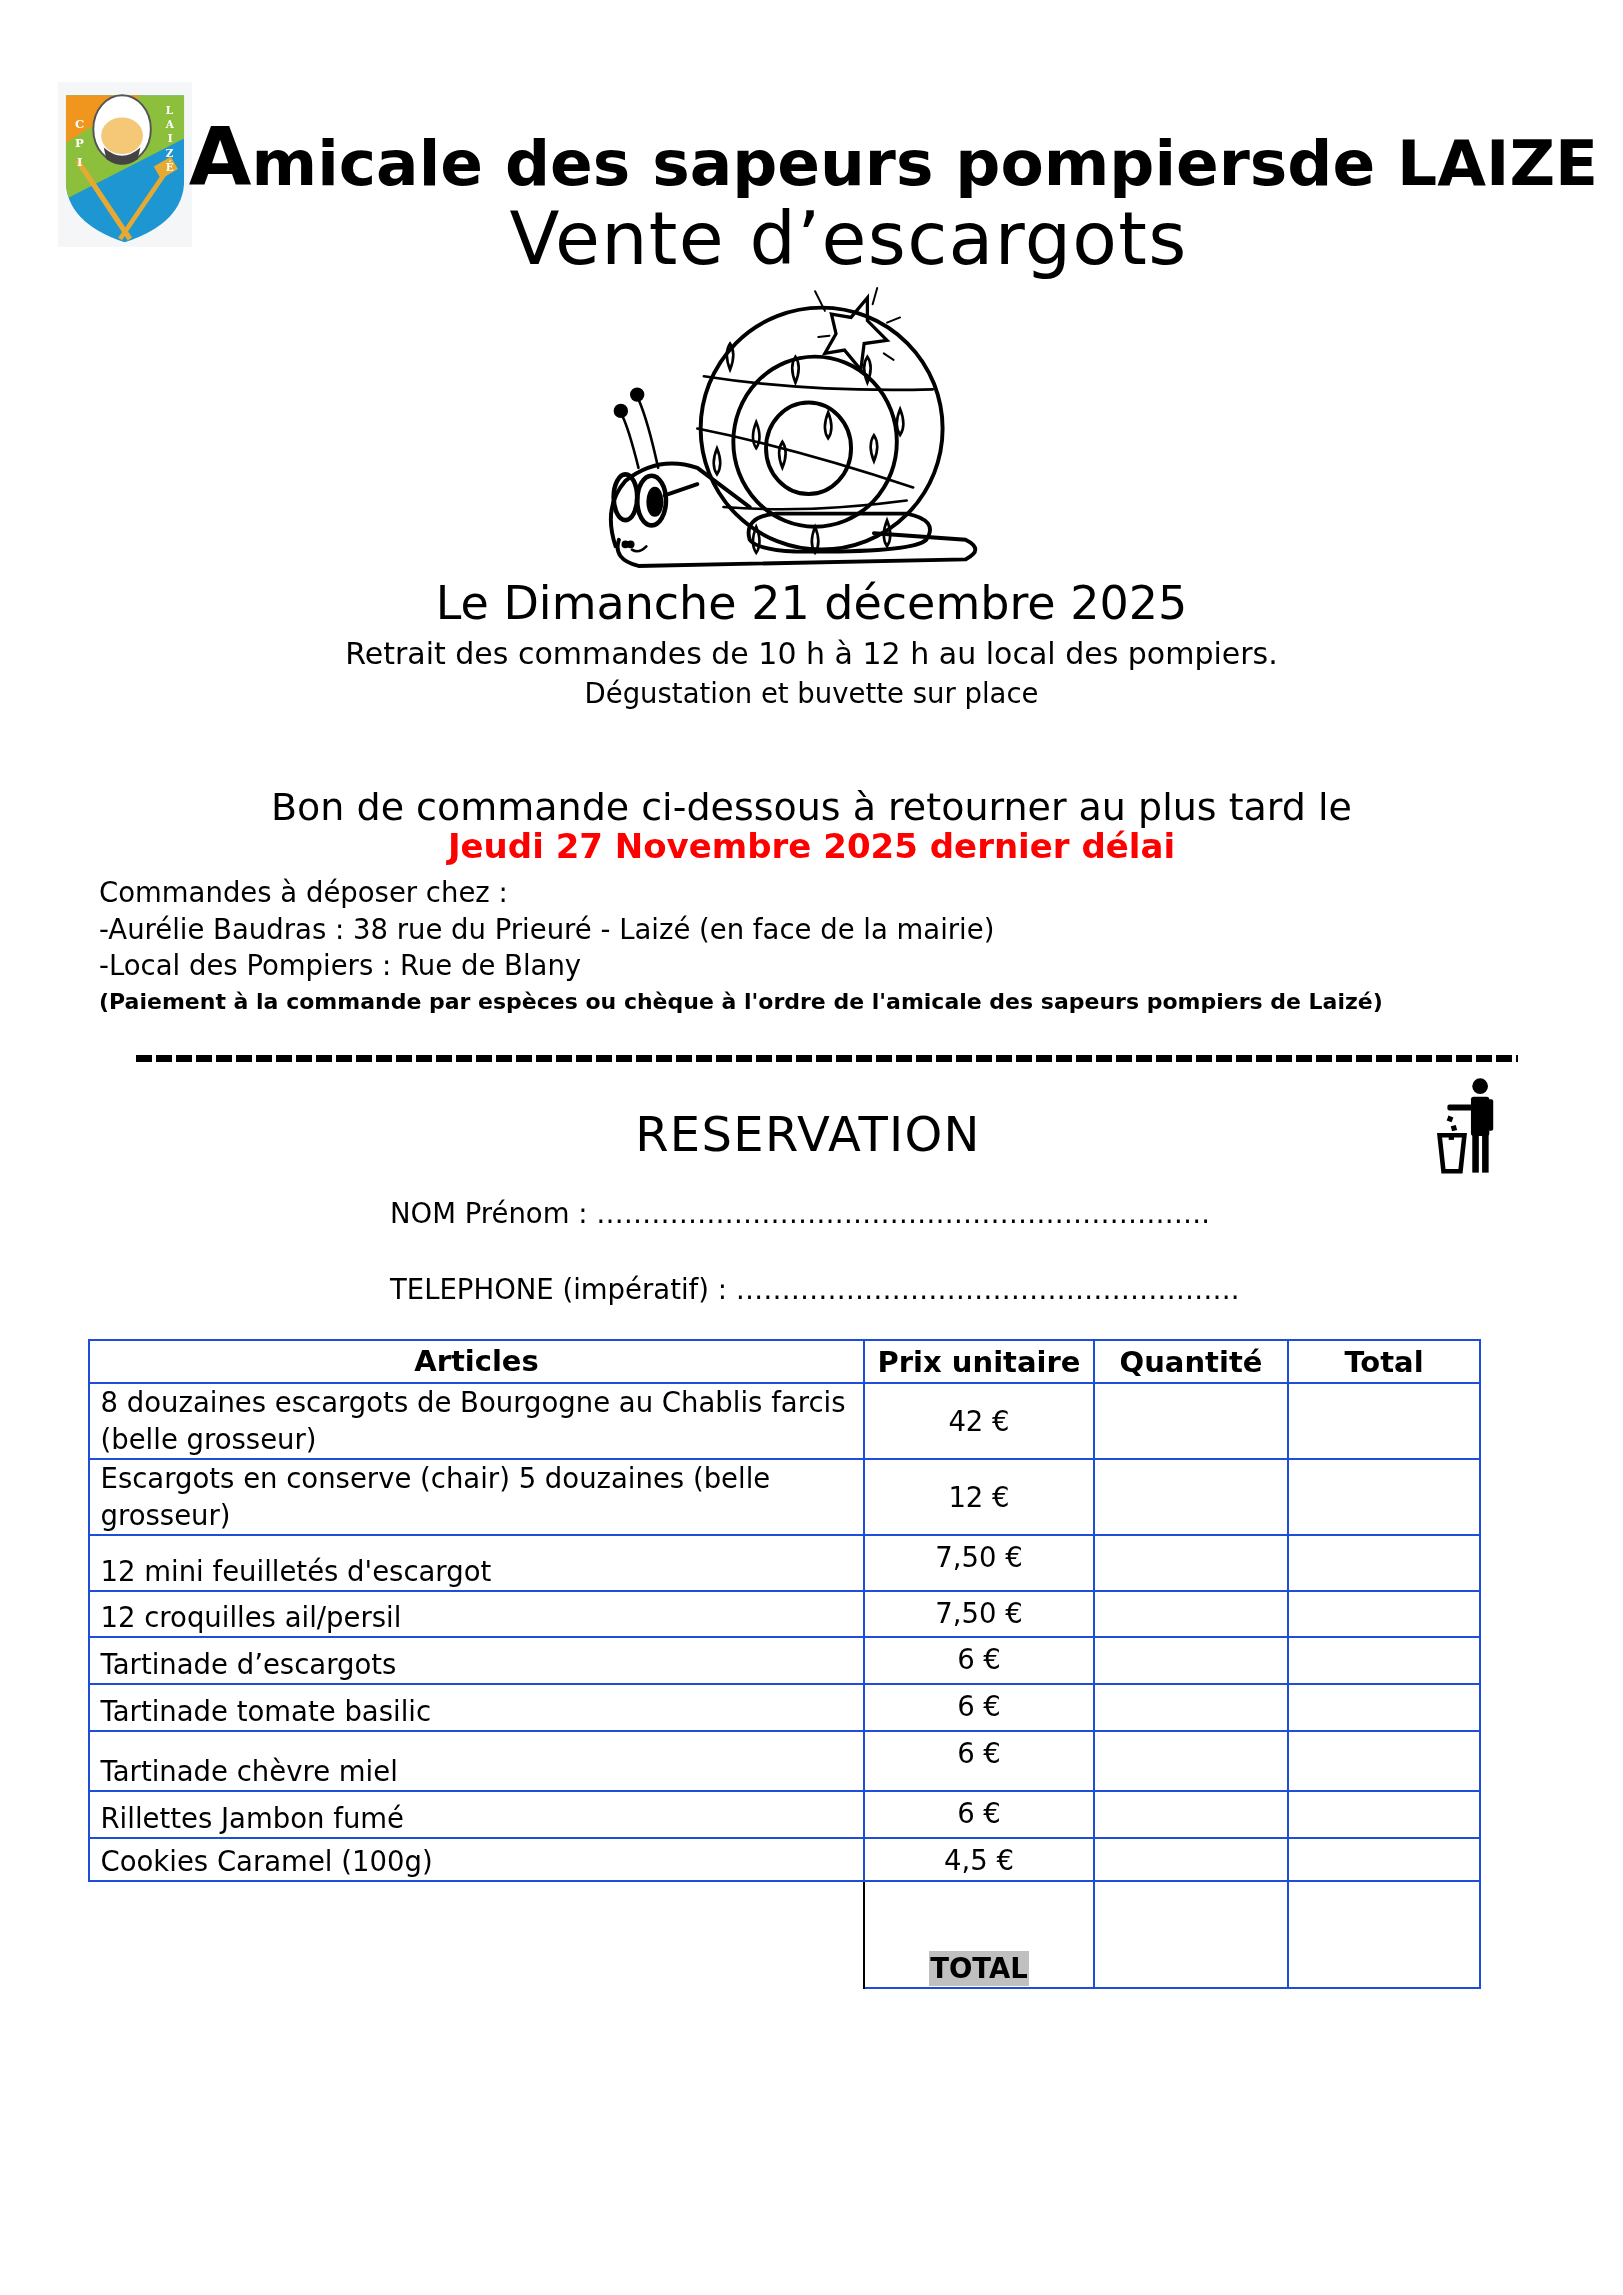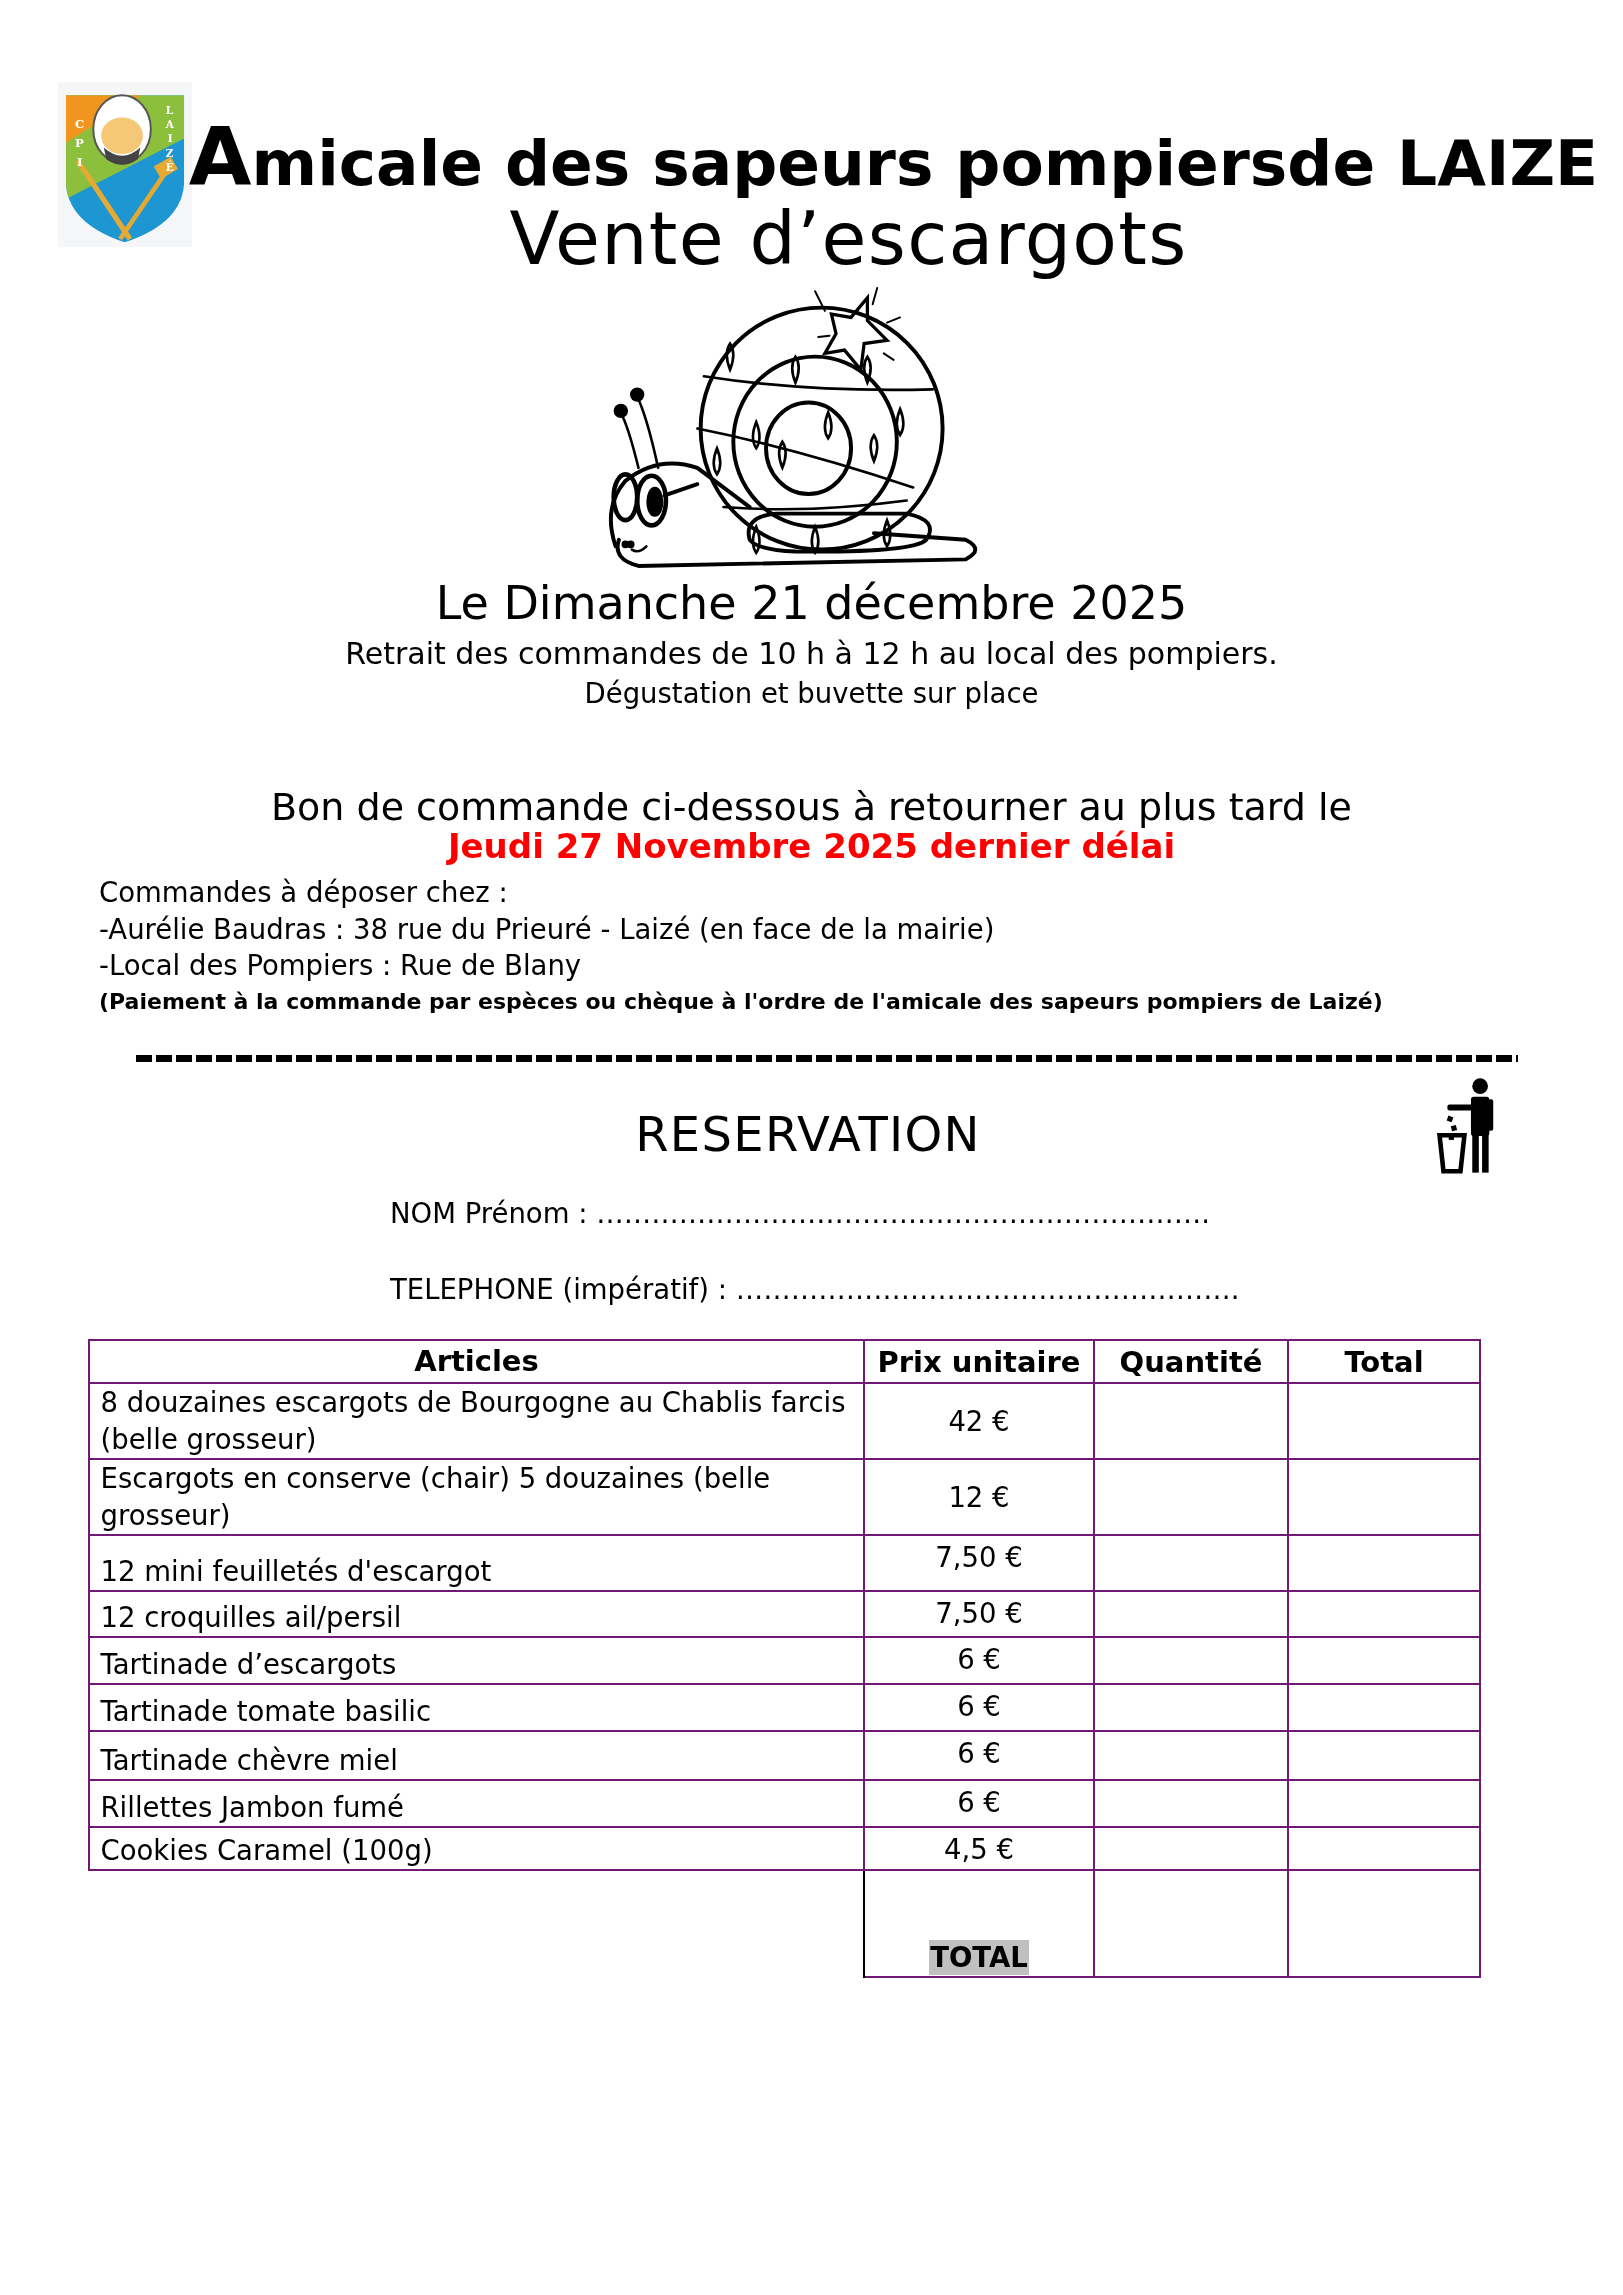--- a/index.html
+++ b/index.html
@@ -31,21 +31,21 @@
               background: repeating-linear-gradient(to right, #000 0 15.7px, transparent 15.7px 20px); }
 
   #reservation-title { top: 1106px; left: 0; width: 1616px; text-align: center; font-size: 48px; letter-spacing: 1.3px; }
   #trash-icon { left: 1433px; top: 1073px; width: 72px; height: 105px; }
 
   .field-line { left: 390px; font-size: 27.5px; white-space: nowrap; }
   #name-field { top: 1197px; }
   #phone-field { top: 1273px; }
 
   #order-table { position: absolute; left: 88px; top: 1339px; border-collapse: collapse; }
-  #order-table td, #order-table th { border: 2px solid #701a75; padding: 0; }
+  #order-table td, #order-table th { border: 2px solid #1d4ed8; padding: 0; }
   #order-table th { font-size: 29px; font-weight: bold; height: 41px; }
   #order-table td { font-size: 27.5px; }
   #order-table .col-article { width: 773px; text-align: left; padding-left: 10.5px; line-height: 37px; }
   #order-table .col-price { width: 228px; text-align: center; }
   #order-table .col-qty { width: 192px; }
   #order-table .col-total { width: 190px; }
   #order-table td.article { text-align: left; padding-left: 10.5px; vertical-align: bottom; line-height: 37px; }
   #order-table td.price { text-align: center; vertical-align: top; padding-top: 5.2px; }
   #order-table tr.two-line td.price { vertical-align: middle; padding-top: 0; }
   #order-table td.empty-cell { border: none; border-right: 2px solid #000; }
@@ -205,21 +205,21 @@
       <td class="price">6 €</td>
       <td></td>
       <td></td>
     </tr>
     <tr style="height:47px">
       <td class="article">Tartinade tomate basilic</td>
       <td class="price">6 €</td>
       <td></td>
       <td></td>
     </tr>
-    <tr style="height:49px">
+    <tr style="height:60px">
       <td class="article">Tartinade chèvre miel</td>
       <td class="price">6 €</td>
       <td></td>
       <td></td>
     </tr>
     <tr style="height:47px">
       <td class="article">Rillettes Jambon fumé</td>
       <td class="price">6 €</td>
       <td></td>
       <td></td>

